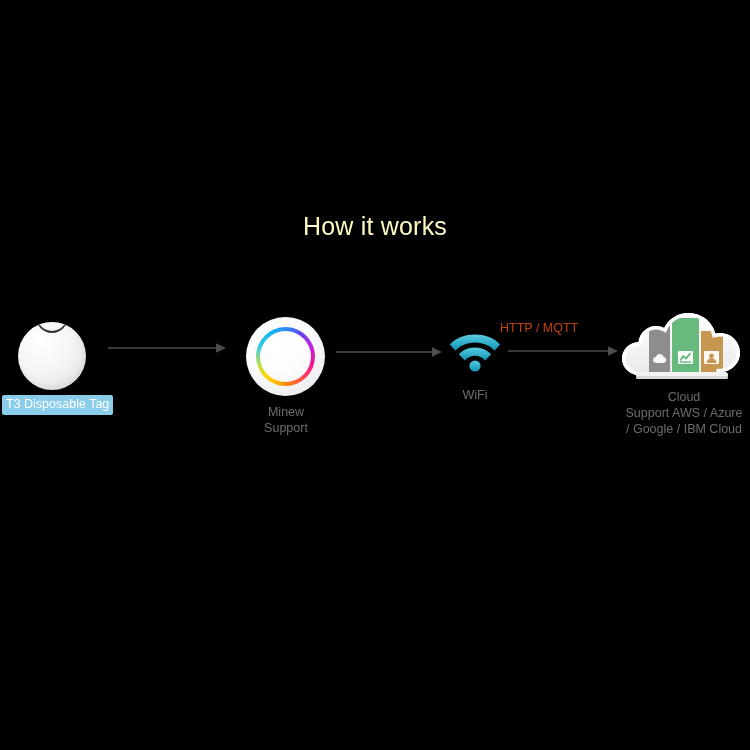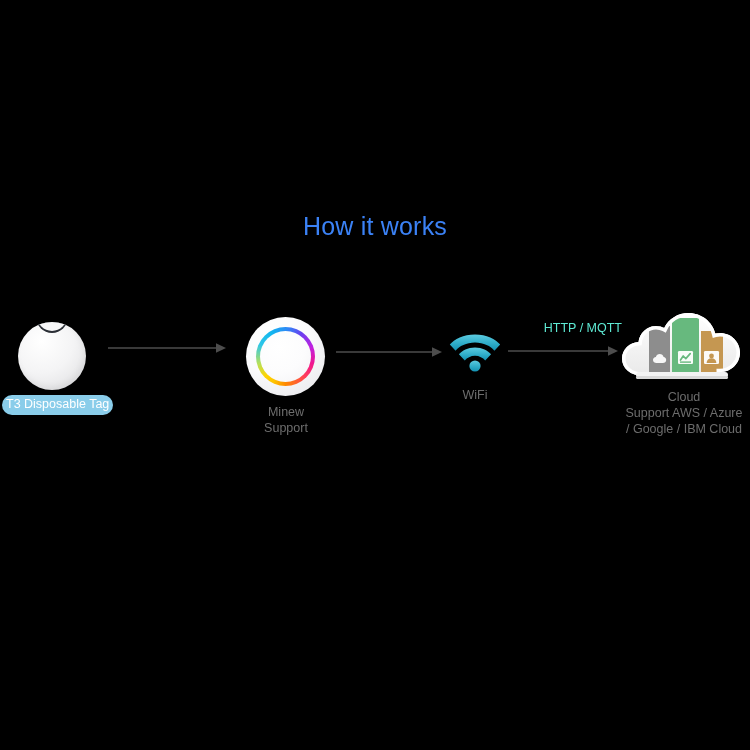--- a/index.html
+++ b/index.html
@@ -25,21 +25,21 @@
   
   .page-title {
     position: absolute;
     left: 0;
     top: 212px;
     width: 750px;
     text-align: center;
     font-size: 25px;
     font-weight: 400;
     letter-spacing: 0.2px;
-    color: #3b82f6;
+    color: #fef9c3;
   }
 
   
   .caption {
     position: absolute;
     text-align: center;
     color: #6d6d6d;
     font-size: 12.5px;
     line-height: 16px;
     white-space: pre-line;
@@ -86,21 +86,21 @@
   
   .selected-label {
     position: absolute;
     left: 2px;
     top: 395px;
     background: #8acdea;
     color: #ffffff;
     font-size: 12.5px;
     line-height: 17px;
     padding: 1px 4px 2px 4px;
-    border-radius: 10px;
+    border-radius: 2px;
     white-space: nowrap;
   }
 
   
   .gw-wrap {
     position: absolute;
     left: 246px;
     top: 317px;
     width: 80px;
     height: 80px;
@@ -158,22 +158,22 @@
     height: 72px;
   }
 
   
   .arrow {
     position: absolute;
     height: 12px;
   }
   .arrow-label {
     position: absolute;
-    text-align: right;
-    color: #5eead4;
+    text-align: left;
+    color: #c2410c;
     font-size: 12.5px;
     line-height: 16px;
     white-space: pre-line;
   }
 </style>
 </head>
 <body style="background: rgb(0, 0, 0);">
 
 <div id="stage">
 

